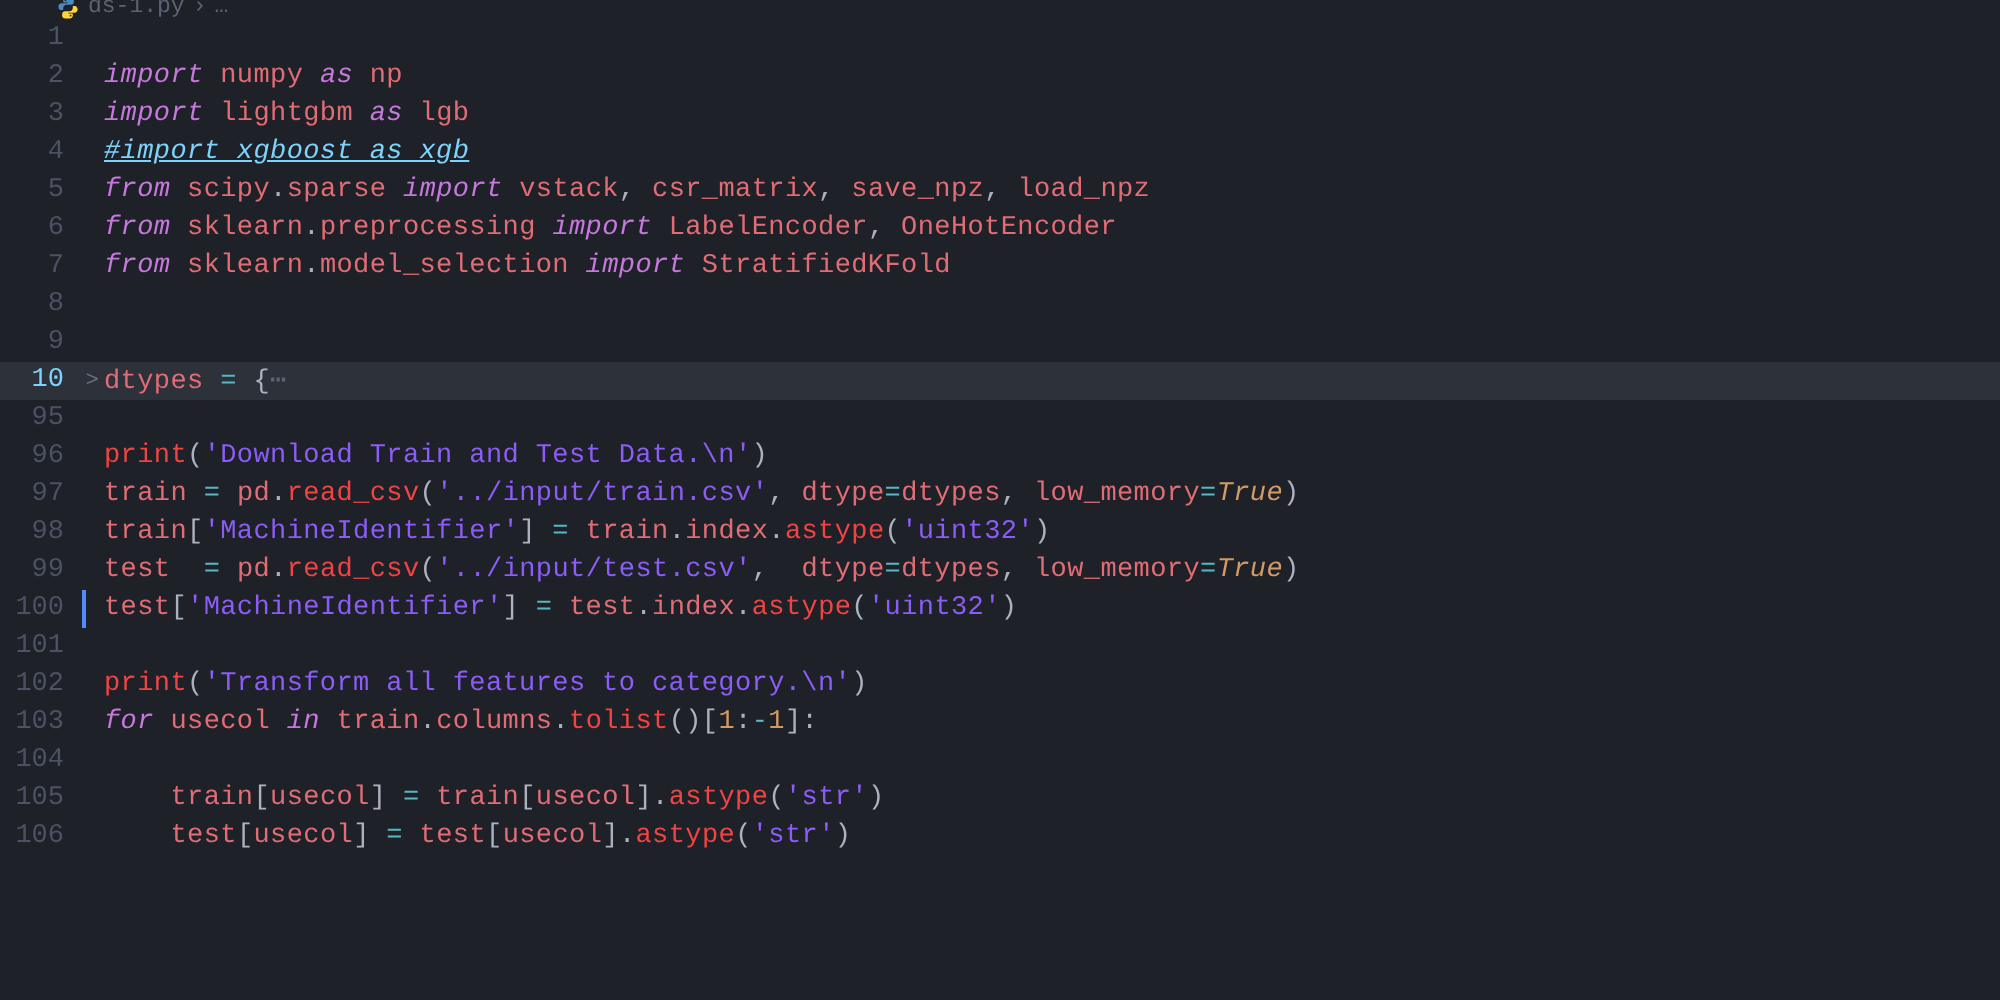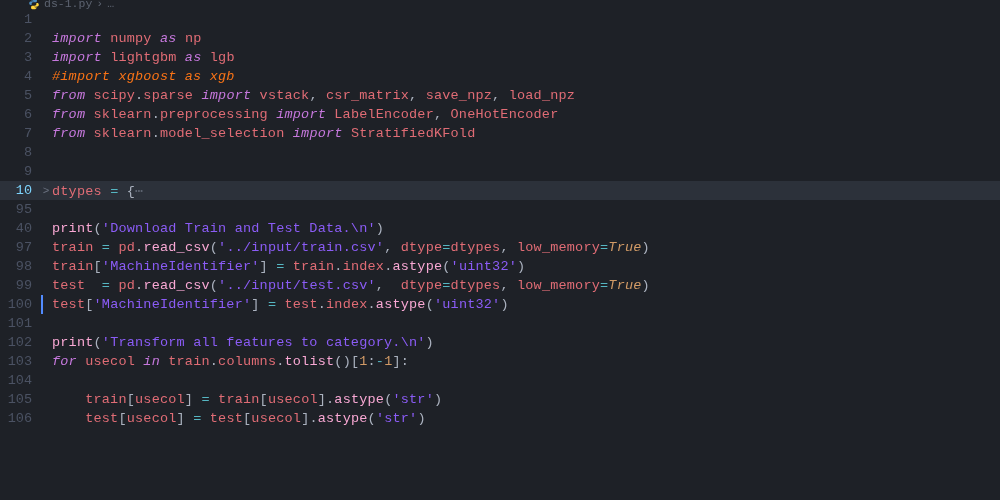--- a/index.html
+++ b/index.html
@@ -60,26 +60,26 @@
   .cursor-bar {
     position: absolute;
     left: 41px;
     width: 2px;
     height: 19px;
     background: #528bff;
   }
   
   .kw  { color: #c678dd; font-style: italic; }  
   .id  { color: #e06c75; }                       
-  .fn  { color: #f9a8d4; }                       
+  .fn  { color: #ef4444; }                       
   .str { color: #8b5cf6; }                       
   .num { color: #d19a66; }                       
   .bl  { color: #d19a66; font-style: italic; text-align: center; }   
   .pn  { color: #abb2bf; }                       
-  .cm  { color: #f97316; font-style: italic; }   
+  .cm  { color: #7dd3fc; font-style: italic; text-decoration: underline; }   
   .op  { color: #56b6c2; }                       
   .dim { color: #5c6370; }                       
 </style>
 </head>
 <body>
 
 <div class="breadcrumb">
   <span class="fileicon">
     <svg viewBox="0 0 16 16">
         <path fill="#4b8bbe" d="M7.8 1c-1.7 0-3 .6-3 1.7v1.6h3v.5H3.6c-1.1 0-2 .9-2 2.3 0 1.4.9 2.3 2 2.3h1.2V8c0-1.3 1.1-2.2 2.3-2.2h3c1 0 1.8-.8 1.8-1.8V2.7C12 1.6 10.6 1 8.8 1H7.8zM6.3 2.3c.3 0 .6.3.6.6 0 .3-.3.6-.6.6-.3 0-.6-.3-.6-.6 0-.3.3-.6.6-.6z"></path>
@@ -139,21 +139,21 @@
       <div class="gutter">10</div>
       <div class="fold">&gt;</div>
       <div class="code"><span class="id">dtypes</span><span class="pn"> </span><span class="op">=</span><span class="pn"> {</span><span class="dim">⋯</span></div>
     </div>
     <div class="line">
       <div class="gutter">95</div>
       <div class="fold"></div>
       <div class="code"></div>
     </div>
     <div class="line">
-      <div class="gutter">40</div>
+      <div class="gutter">96</div>
       <div class="fold"></div>
       <div class="code"><span class="fn">print</span><span class="pn">(</span><span class="str">'Download Train and Test Data.\n'</span><span class="pn">)</span></div>
     </div>
     <div class="line">
       <div class="gutter">97</div>
       <div class="fold"></div>
       <div class="code"><span class="id">train</span><span class="pn"> </span><span class="op">=</span><span class="pn"> </span><span class="id">pd</span><span class="pn">.</span><span class="fn">read_csv</span><span class="pn">(</span><span class="str">'../input/train.csv'</span><span class="pn">, </span><span class="id">dtype</span><span class="op">=</span><span class="id">dtypes</span><span class="pn">, </span><span class="id">low_memory</span><span class="op">=</span><span class="bl">True</span><span class="pn">)</span></div>
     </div>
     <div class="line">
       <div class="gutter">98</div>

